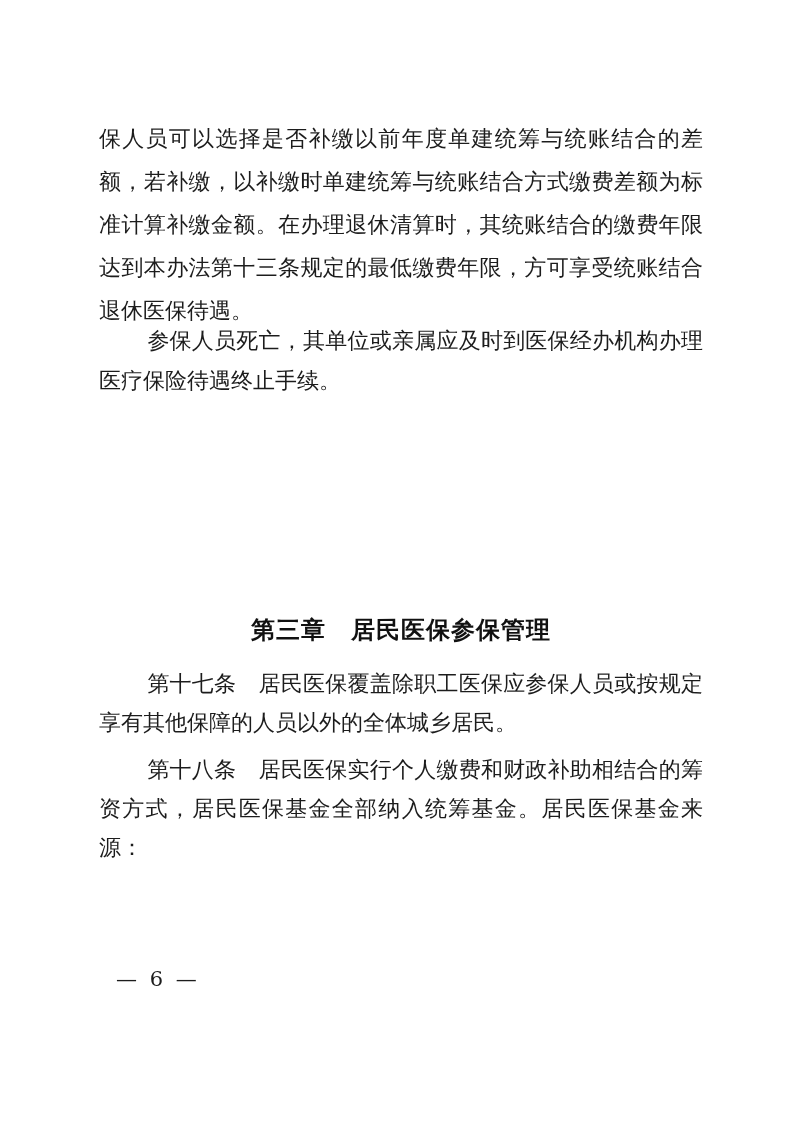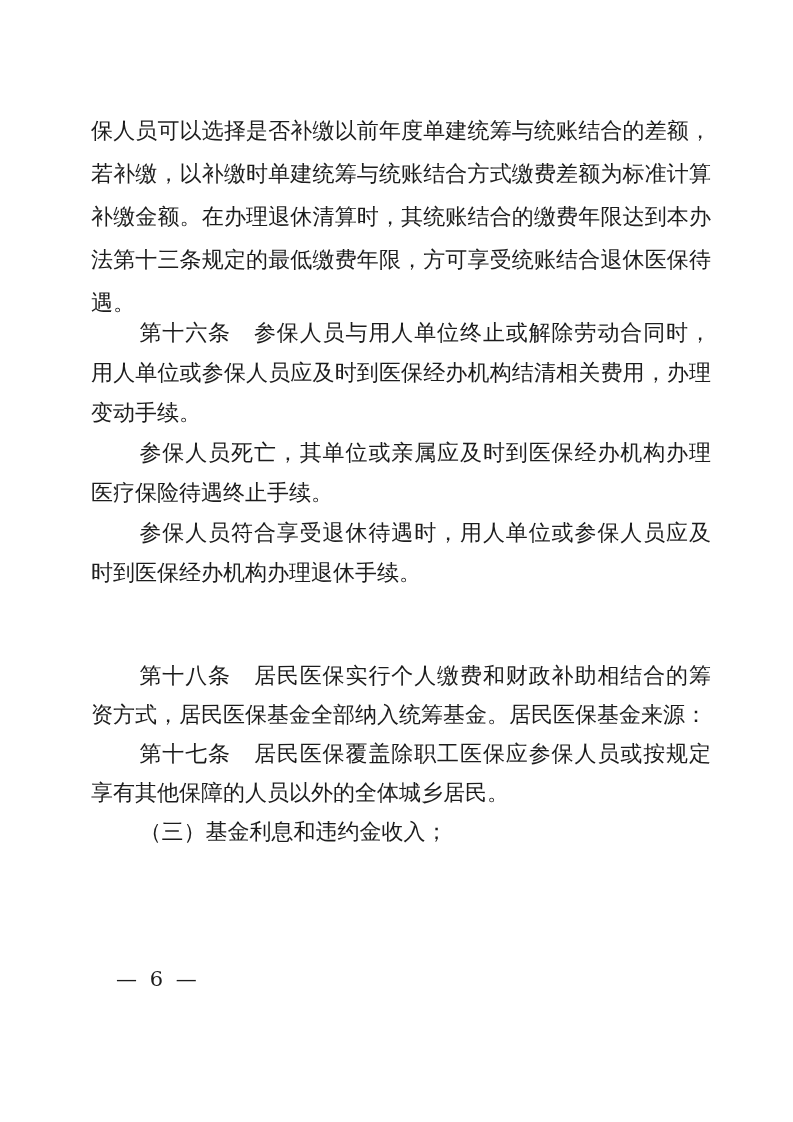--- a/index.html
+++ b/index.html
@@ -19,21 +19,21 @@
   .textblock {
     position: absolute;
     left: 91px;
     width: 620px;
     text-align: justify;
     text-justify: inter-character;
     word-break: break-all;
     font-size: 22px;
   }
   .textblock p {
-    margin: 0;
+    margin: 8px;
     padding: 0;
   }
   .indent {
     text-indent: 2.2em;
   }
   #para-block-1 {
     top: 109px;
     line-height: 43px;
   }
   #para-block-2 {
@@ -70,27 +70,25 @@
 </head>
 <body>
 
 <div class="page">
 
   <div class="textblock" id="para-block-1">
     <p>保人员可以选择是否补缴以前年度单建统筹与统账结合的差额，若补缴，以补缴时单建统筹与统账结合方式缴费差额为标准计算补缴金额。在办理退休清算时，其统账结合的缴费年限达到本办法第十三条规定的最低缴费年限，方可享受统账结合退休医保待遇。</p>
   </div>
 
   <div class="textblock" id="para-block-2">
-    <p class="indent">第十六条　参保人员与用人单位终止或解除劳动合同时，用人单位或参保人员应及时到医保经办机构结清相关费用，办理变动手续。</p>
     <p class="indent">参保人员死亡，其单位或亲属应及时到医保经办机构办理医疗保险待遇终止手续。</p>
-    <p class="indent">参保人员符合享受退休待遇时，用人单位或参保人员应及时到医保经办机构办理退休手续。</p>
   </div>
 
+  <h2 id="chapter-heading">第三章　居民医保参保管理</h2>
 
   <div class="textblock" id="para-block-3">
+    <p class="indent">第十七条　居民医保覆盖除职工医保应参保人员或按规定享有其他保障的人员以外的全体城乡居民。</p>
     <p class="indent">第十八条　居民医保实行个人缴费和财政补助相结合的筹资方式，居民医保基金全部纳入统筹基金。居民医保基金来源：</p>
-    <p class="indent">第十七条　居民医保覆盖除职工医保应参保人员或按规定享有其他保障的人员以外的全体城乡居民。</p>
-    <p class="indent">（三）基金利息和违约金收入；</p>
   </div>
 
   <div id="page-number">— 6 —</div>
 
 </div>
 
 </body></html>

